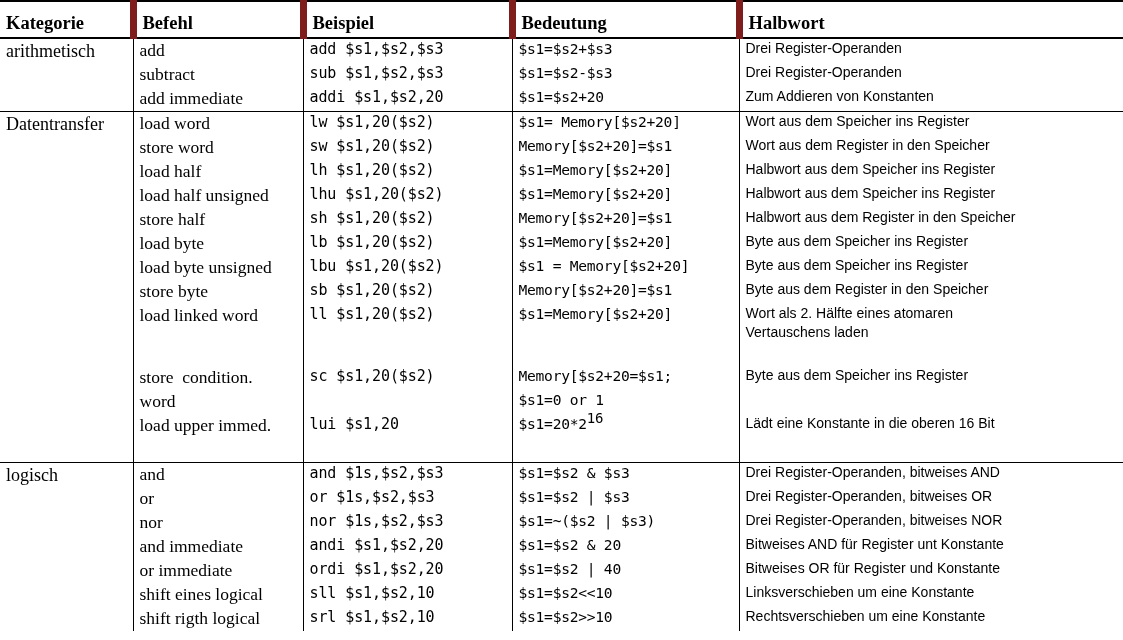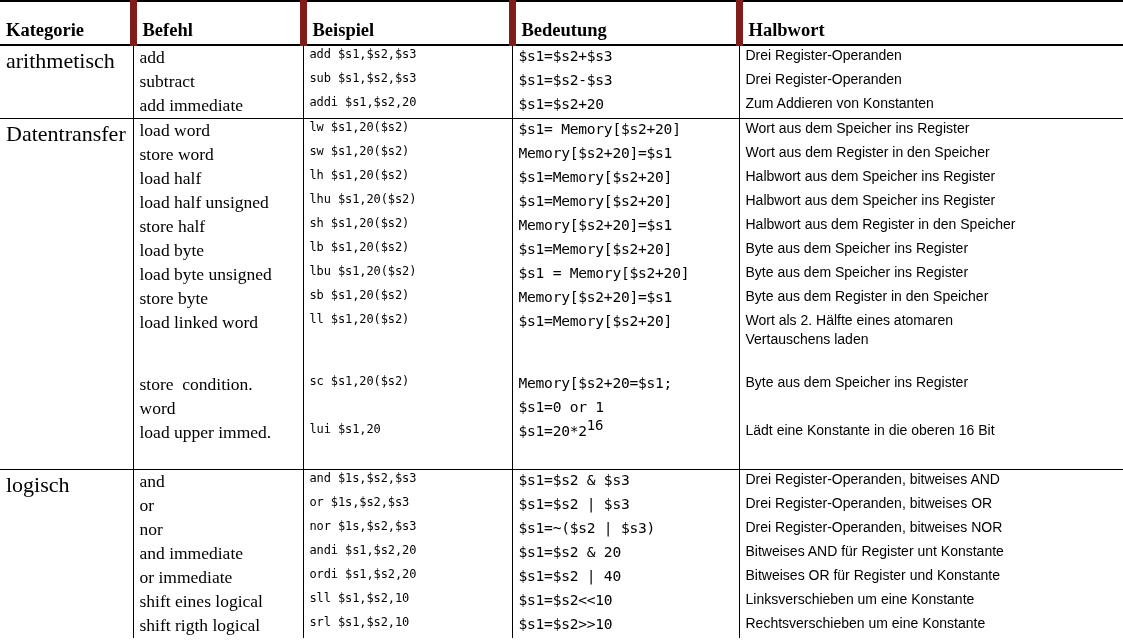--- a/index.html
+++ b/index.html
@@ -29,49 +29,49 @@
   table.mips col.c-kat   { width: 133px; }
   table.mips col.c-bef   { width: 170px; }
   table.mips col.c-bsp   { width: 209px; }
   table.mips col.c-bed   { width: 227px; }
   table.mips col.c-anm   { width: 384px; }
 
   table.mips thead th {
     text-align: left;
     font-weight: bold;
     font-size: 18.5px;
-    padding: 18px 0 4px 6px;
+    padding: 11px 0 4px 6px;
     border-bottom: 2px solid #000;
     vertical-align: top;
     line-height: 1.1;
   }
   table.mips thead th.sep { border-left: 7px solid #7f1d1d; }
   table.mips thead tr.toprule th { border-top: 2px solid #000; }
 
   table.mips td {
     vertical-align: top;
     padding: 0 0 0 6px;
     line-height: 1.34;
     height: 24px;
   }
   table.mips td.sep { border-left: 1px solid #000; }
   table.mips tr.grouptop td { border-top: 1px solid #000; }
 
   .mono {
     font-family: "DejaVu Sans Mono", monospace;
-    font-size: 12px;
+    font-size: 15px;
     letter-spacing: -0.1px;
   }
   .bed {
     font-family: "DejaVu Sans Mono", monospace;
     font-size: 14.6px;
     letter-spacing: -0.25px;
   }
   .anm { font-family: Liberation Sans, sans-serif; font-size: 14px; }
-  .kat { font-family: "Liberation Serif", serif; font-size: 22px; margin-left: 8px; }
+  .kat { font-family: "Liberation Serif", serif; font-size: 18px; margin-left: 8px; }
   .bef { font-family: "Liberation Serif", serif; font-size: 17.5px; margin-left: 30px; }
   sup { font-size: 14px; vertical-align: super; line-height: 0; }
   .blankrow td { height: 10px; }
 </style>
 </head>
 <body>
 
 <div id="sheet">
   <table class="mips">
     <colgroup>

